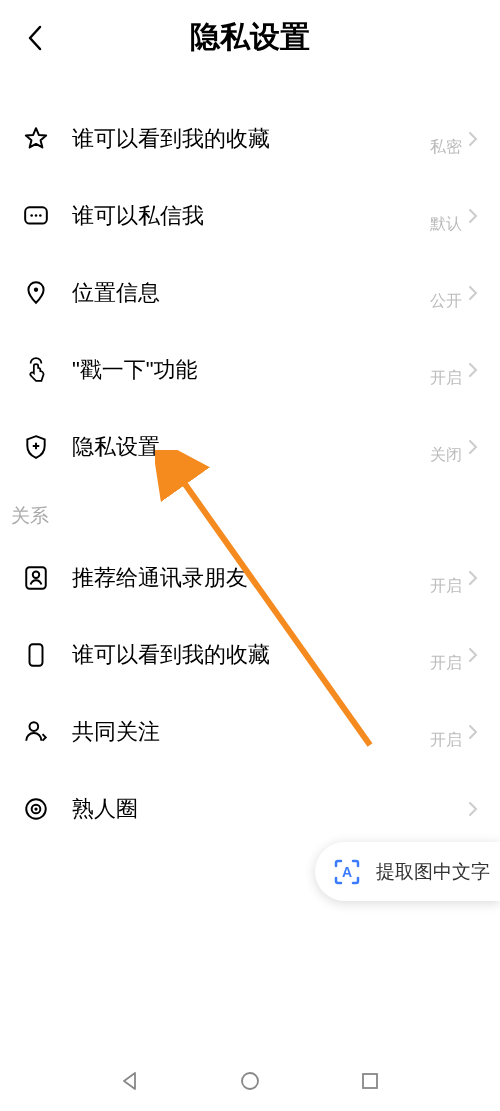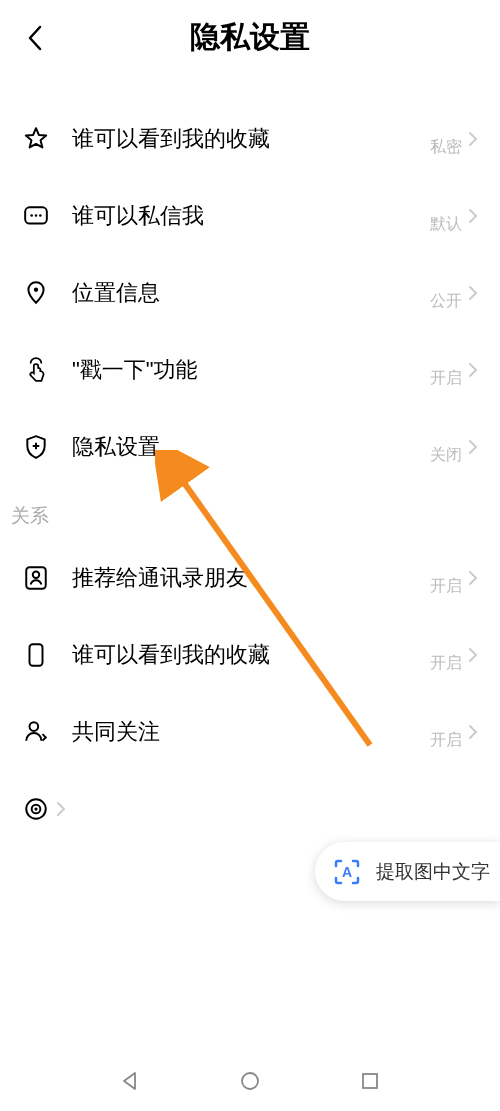--- a/index.html
+++ b/index.html
@@ -253,20 +253,21 @@
   </div>
 
   <div class="setting-item">
     <div class="setting-icon">
       <svg width="26" height="26" viewBox="0 0 24 24">
           <circle cx="12" cy="12" r="9" fill="none" stroke="#000" stroke-width="1.8"></circle>
           <circle cx="12" cy="12" r="4" fill="none" stroke="#000" stroke-width="1.8"></circle>
           <circle cx="12" cy="12" r="1.5" fill="#000"></circle>
         </svg>
     </div>
+    <div class="setting-label">熟人圈</div>
     <div class="setting-value"></div>
     <svg class="chevron" width="10" height="16">
         <path d="M2 2l6 6-6 6" stroke="#ccc" stroke-width="2" fill="none" stroke-linecap="round"></path>
       </svg>
   </div>
 
 
 </div>
 
 <svg class="arrow-overlay" width="230" height="310">

